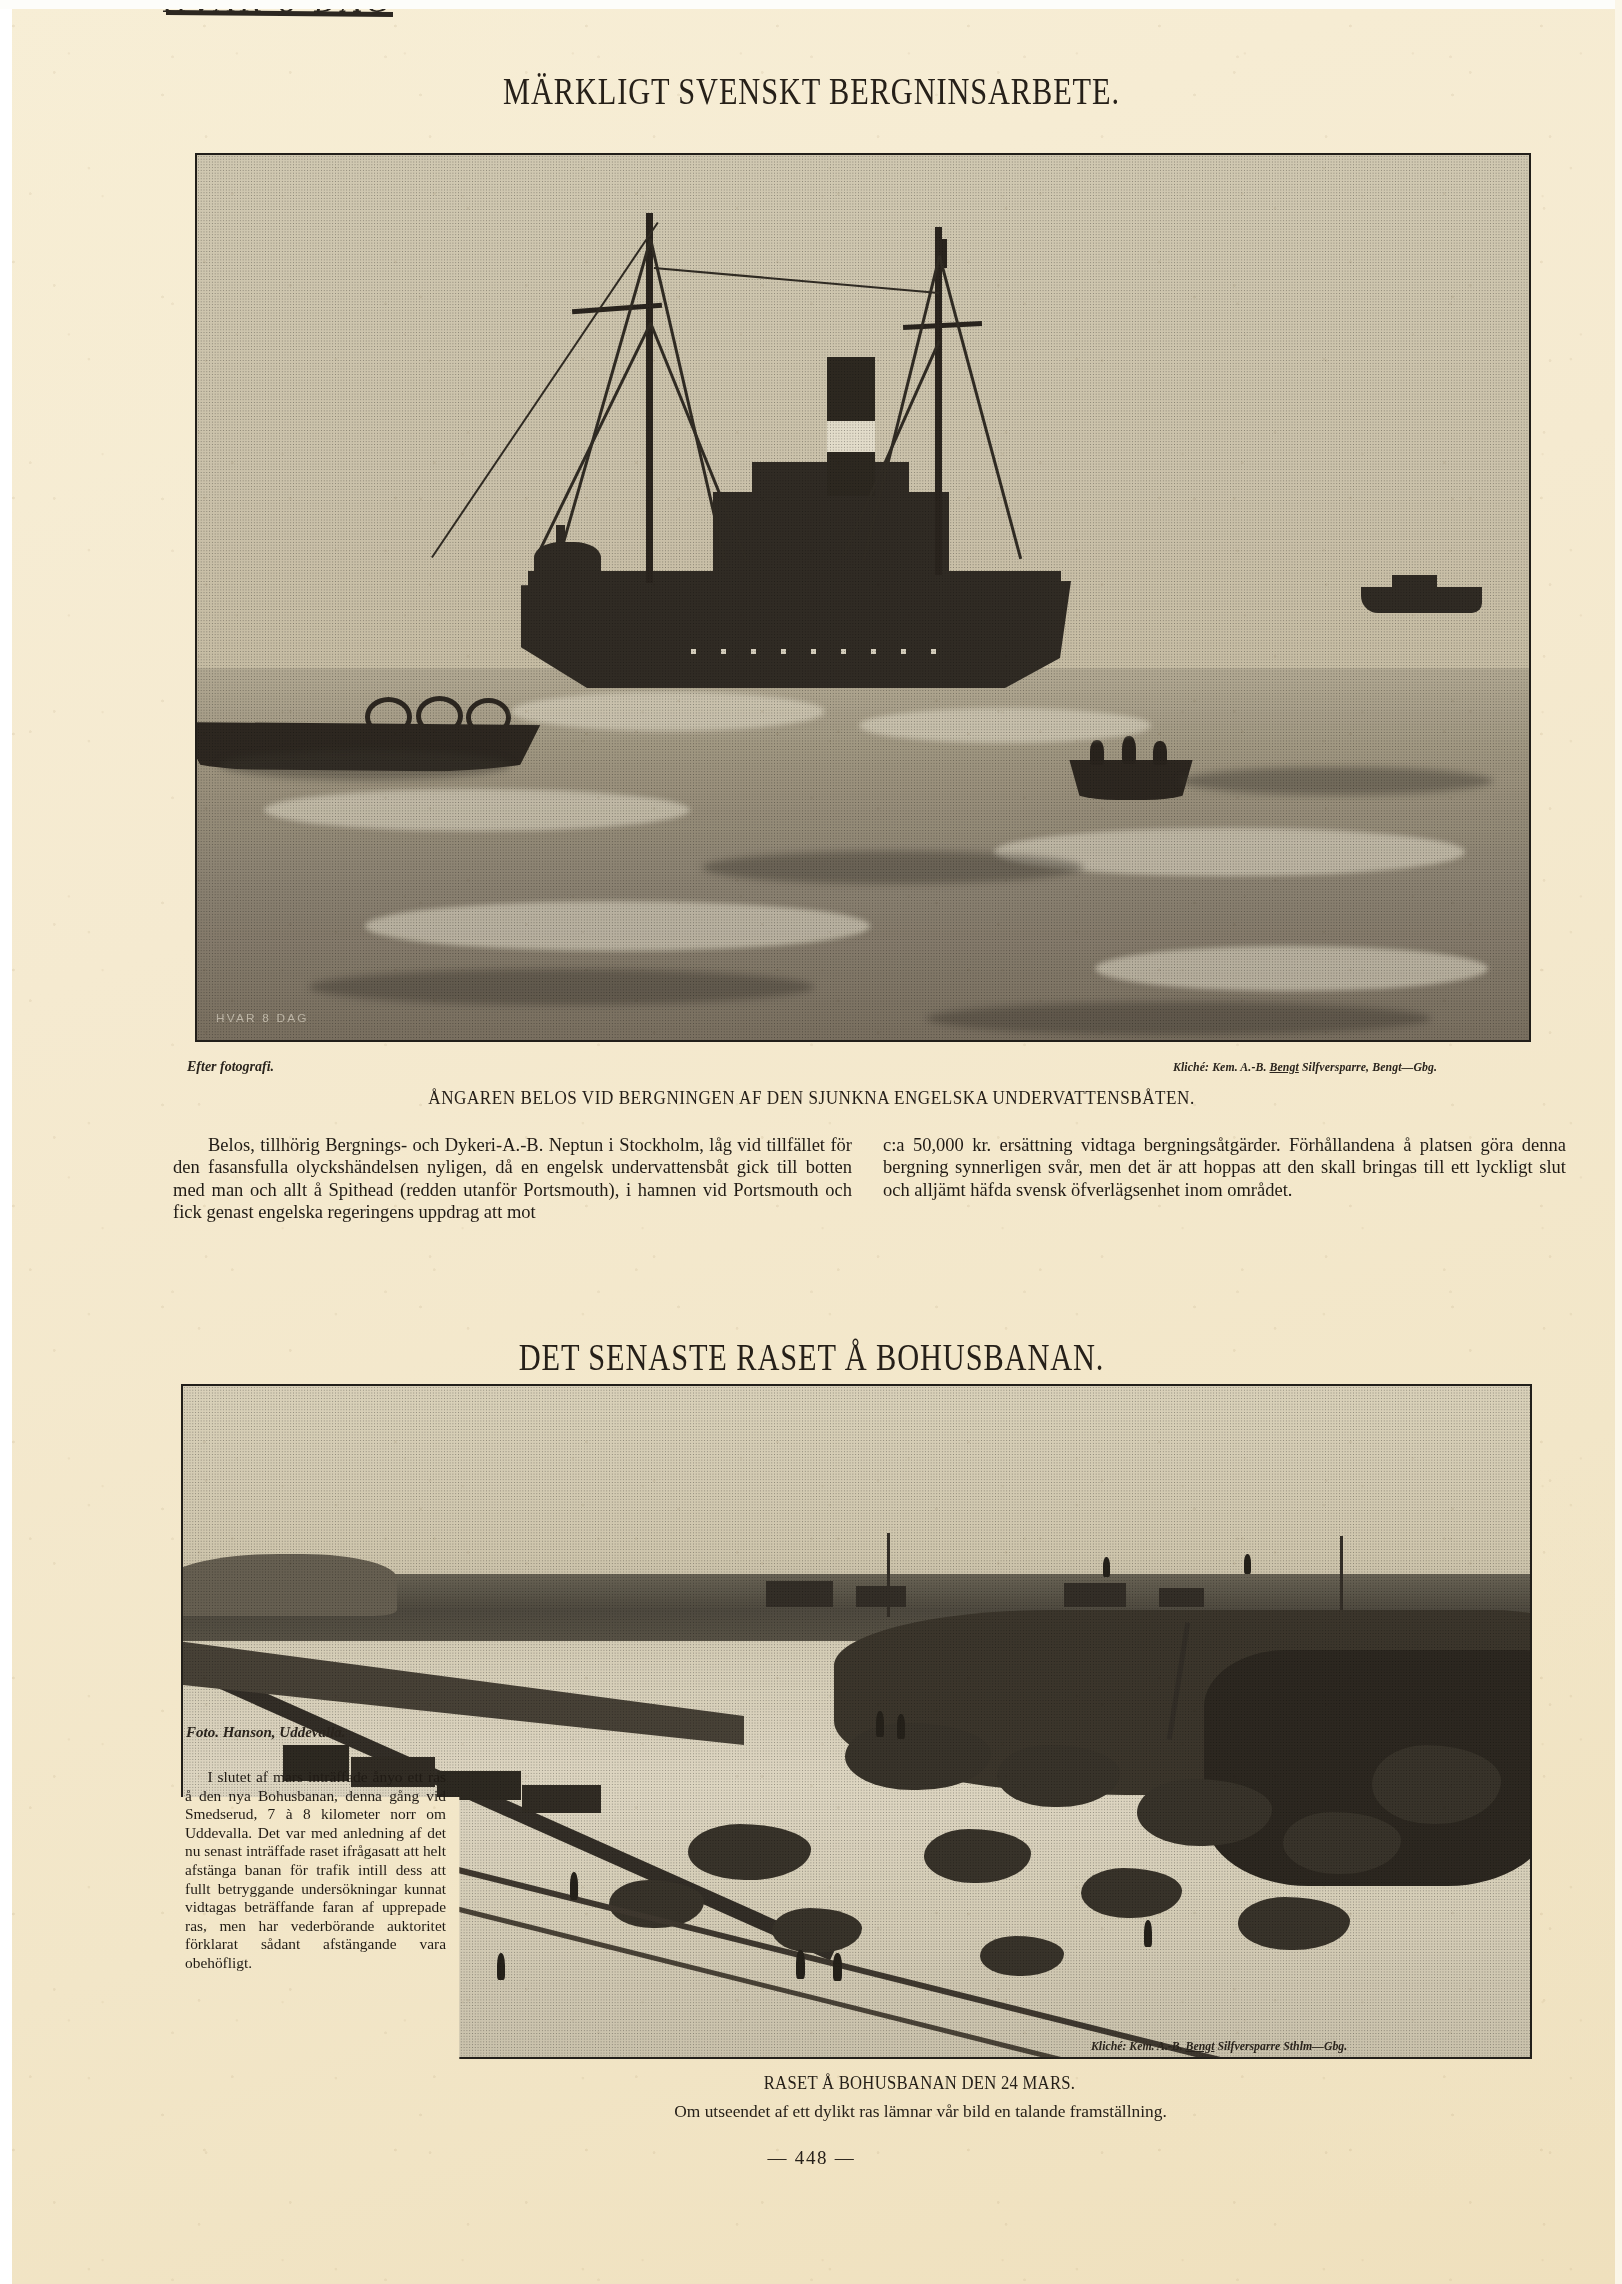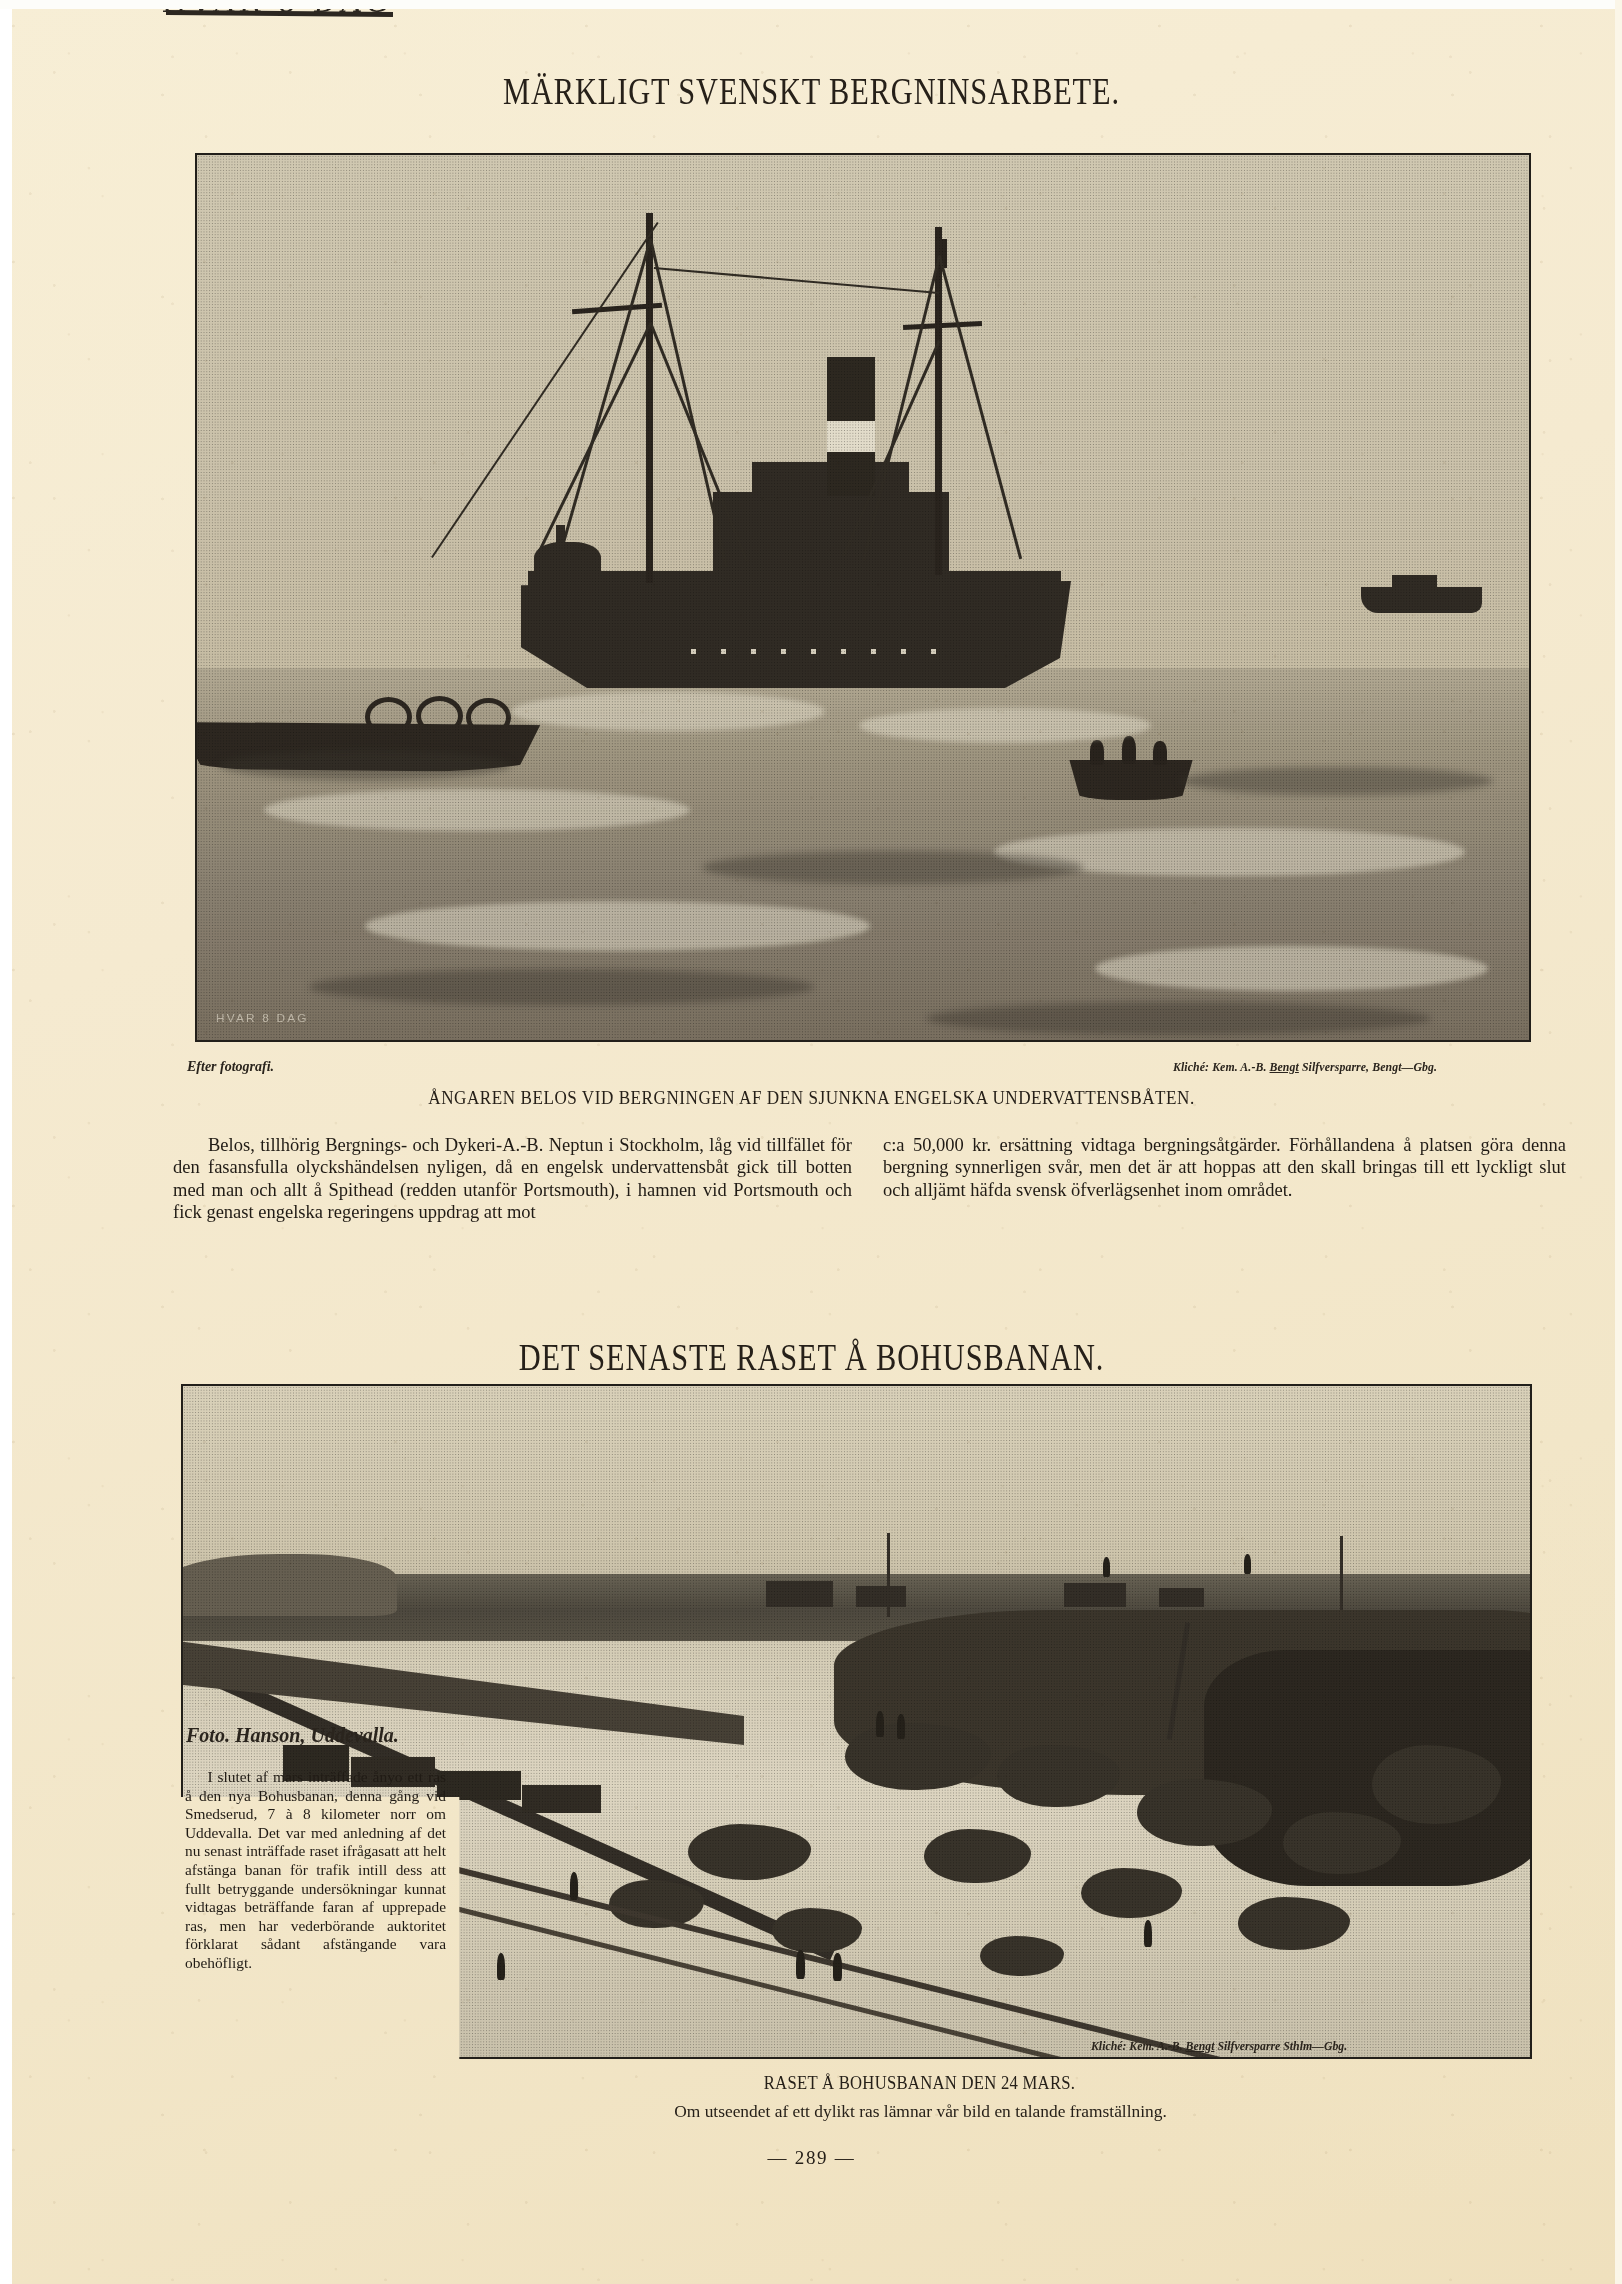--- a/index.html
+++ b/index.html
@@ -134,21 +134,21 @@
           background:linear-gradient(180deg,#ddd7c6 0%,#e6e1d2 35%,#dcd6c5 70%,#d2ccbb 100%);}
   .debris{position:absolute;background:#3a352d;border-radius:42% 58% 50% 46%/50% 45% 55% 50%;}
   .embank{position:absolute;background:#35302a;}
   .figure{position:absolute;background:#26221c;border-radius:45% 45% 20% 20%;}
   .rail{position:absolute;background:#4a443b;height:2.2px;transform-origin:left center;}
 
   
   #foto2cred{
     position:absolute;left:186px;top:1724px;
     font-family:"Liberation Serif",serif;font-style:italic;font-weight:bold;
-    font-size:20px;color:#2a241d;white-space:nowrap;
+    font-size:15px;color:#2a241d;white-space:nowrap;
   }
   #col3{
     position:absolute;left:185px;top:1768px;width:261px;
     font-family:"Liberation Serif",serif;
     font-size:15.4px;line-height:18.6px;color:#201b15;
     text-align:justify;
   }
   #col3 .indent{text-indent:22.4px;}
 
   
@@ -334,20 +334,20 @@
 
   <div id="col3">
     <span class="indent">I slutet af mars inträffade ånyo ett ras å den nya Bohusbanan, denna gång vid Smedserud, 7 à 8 kilometer norr om Uddevalla. Det var med anledning af det nu senast inträffade raset ifrågasatt att helt afstänga banan för trafik intill dess att fullt betryggande undersökningar kunnat vidtagas beträffande faran af upprepade ras, men har vederbörande auktoritet förklarat sådant afstängande vara obehöfligt.</span>
   </div>
 
   <div class="cred-it" id="cred2r"><span>Kliché: Kem. A.-B. </span><span class="ul" style="text-decoration:underline;">Bengt</span><span> Silfversparre Sthlm—Gbg.</span></div>
 
   <div id="cap2a">RASET Å BOHUSBANAN DEN 24 MARS.</div>
   <div id="cap2b">Om utseendet af ett dylikt ras lämnar vår bild en talande framställning.</div>
 
-  <div id="pageno">— 289 —</div>
+  <div id="pageno">— 448 —</div>
 
   <div class="speckle"></div>
   <div class="scanedge-left"></div>
   <div class="scanedge-top"></div>
   <div class="scanedge-right"></div>
 </div>
 
 
 </body></html>

